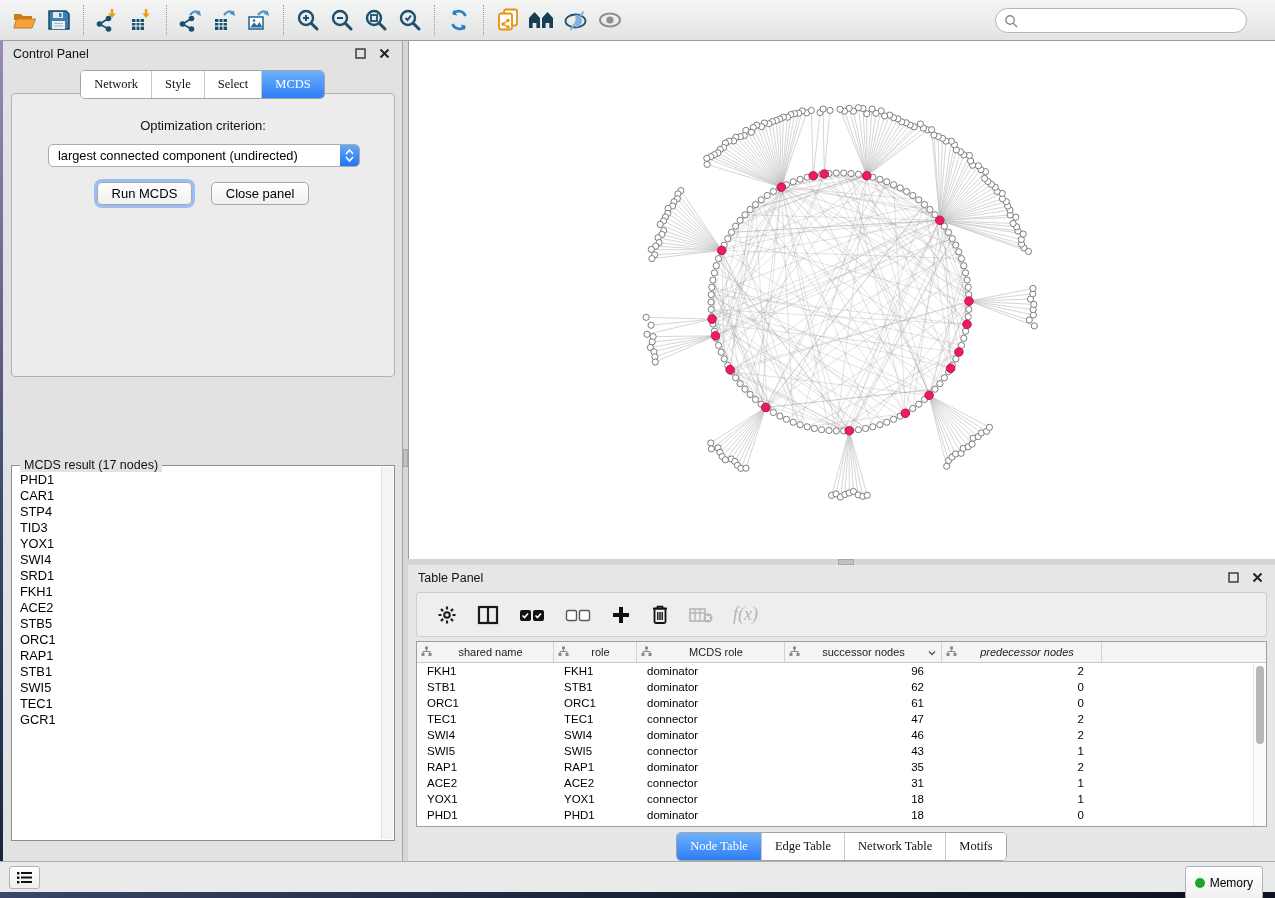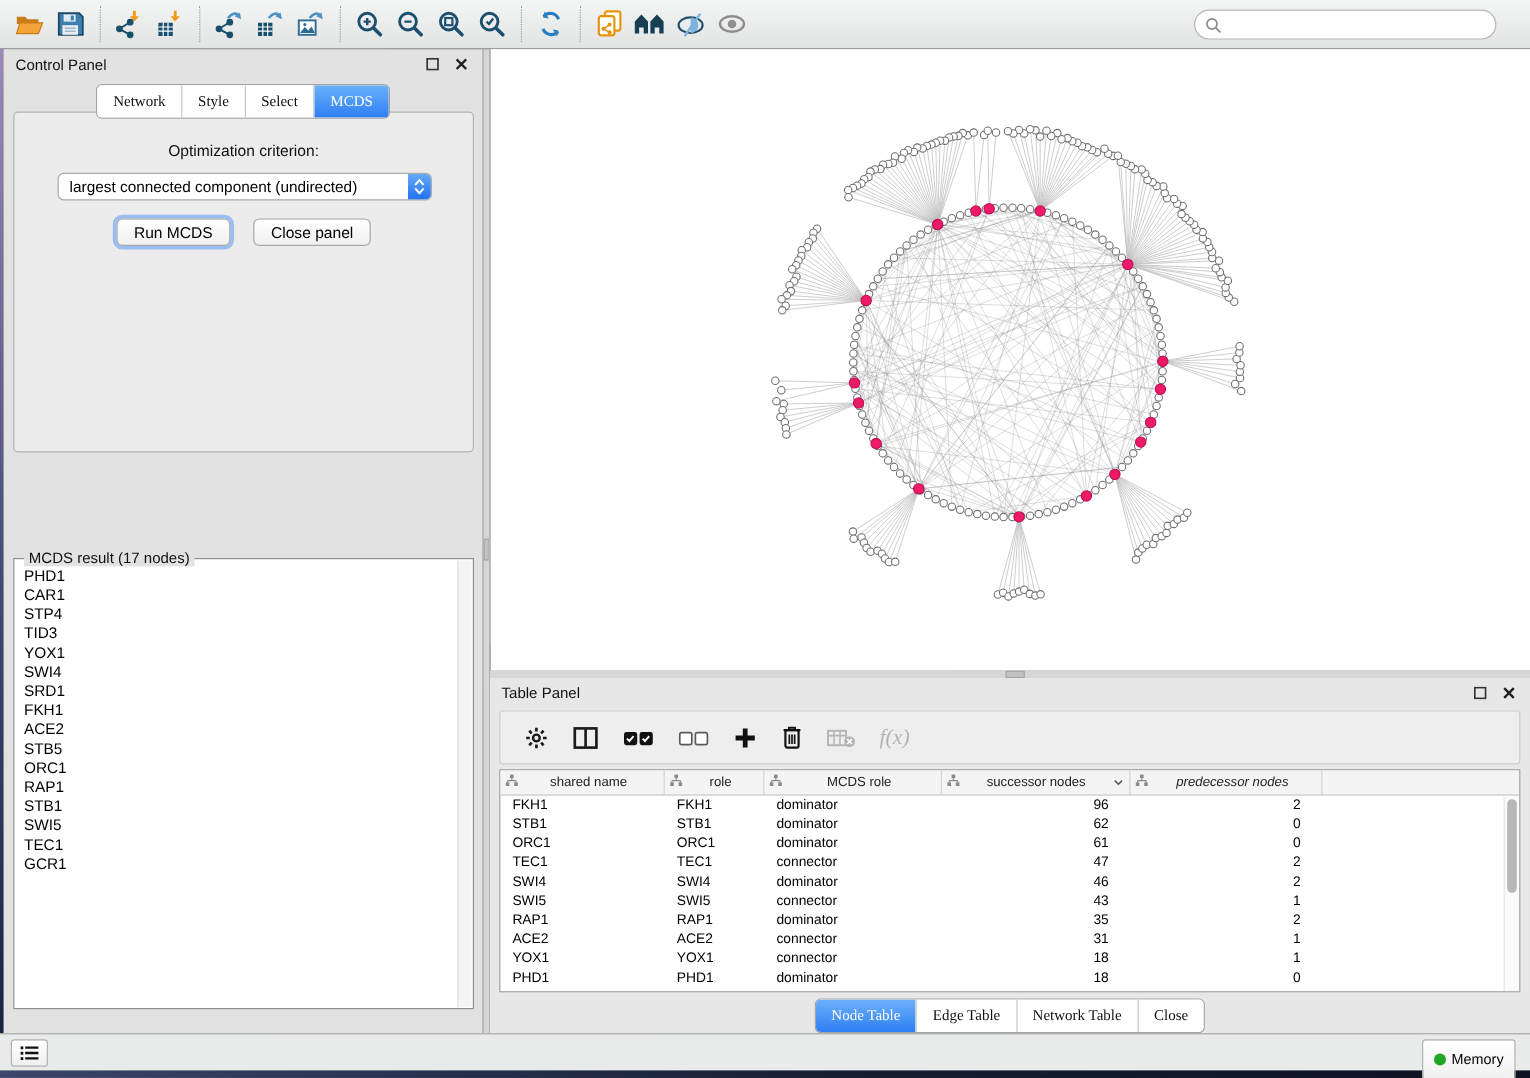--- a/index.html
+++ b/index.html
@@ -1176,21 +1176,21 @@
       </div>
     <div id="tbl-scroll">
         <div id="tbl-thumb"></div>
       </div>
   </div>
 
   <div id="tp-tabs-row"><span class="seg" id="tp-tabs">
         <button class="seg-btn active">Node Table</button>
         <button class="seg-btn">Edge Table</button>
         <button class="seg-btn">Network Table</button>
-        <button class="seg-btn">Close</button>
+        <button class="seg-btn">Motifs</button>
       </span></div>
 </div>
 
 <div id="status-bar">
   <div id="task-btn">
     <svg width="16" height="13" viewBox="0 0 16 13">
         <g stroke="#111" stroke-width="2">
           <path d="M4 2h11M4 6.5h11M4 11h11"></path>
         </g>
         <g fill="#111">

